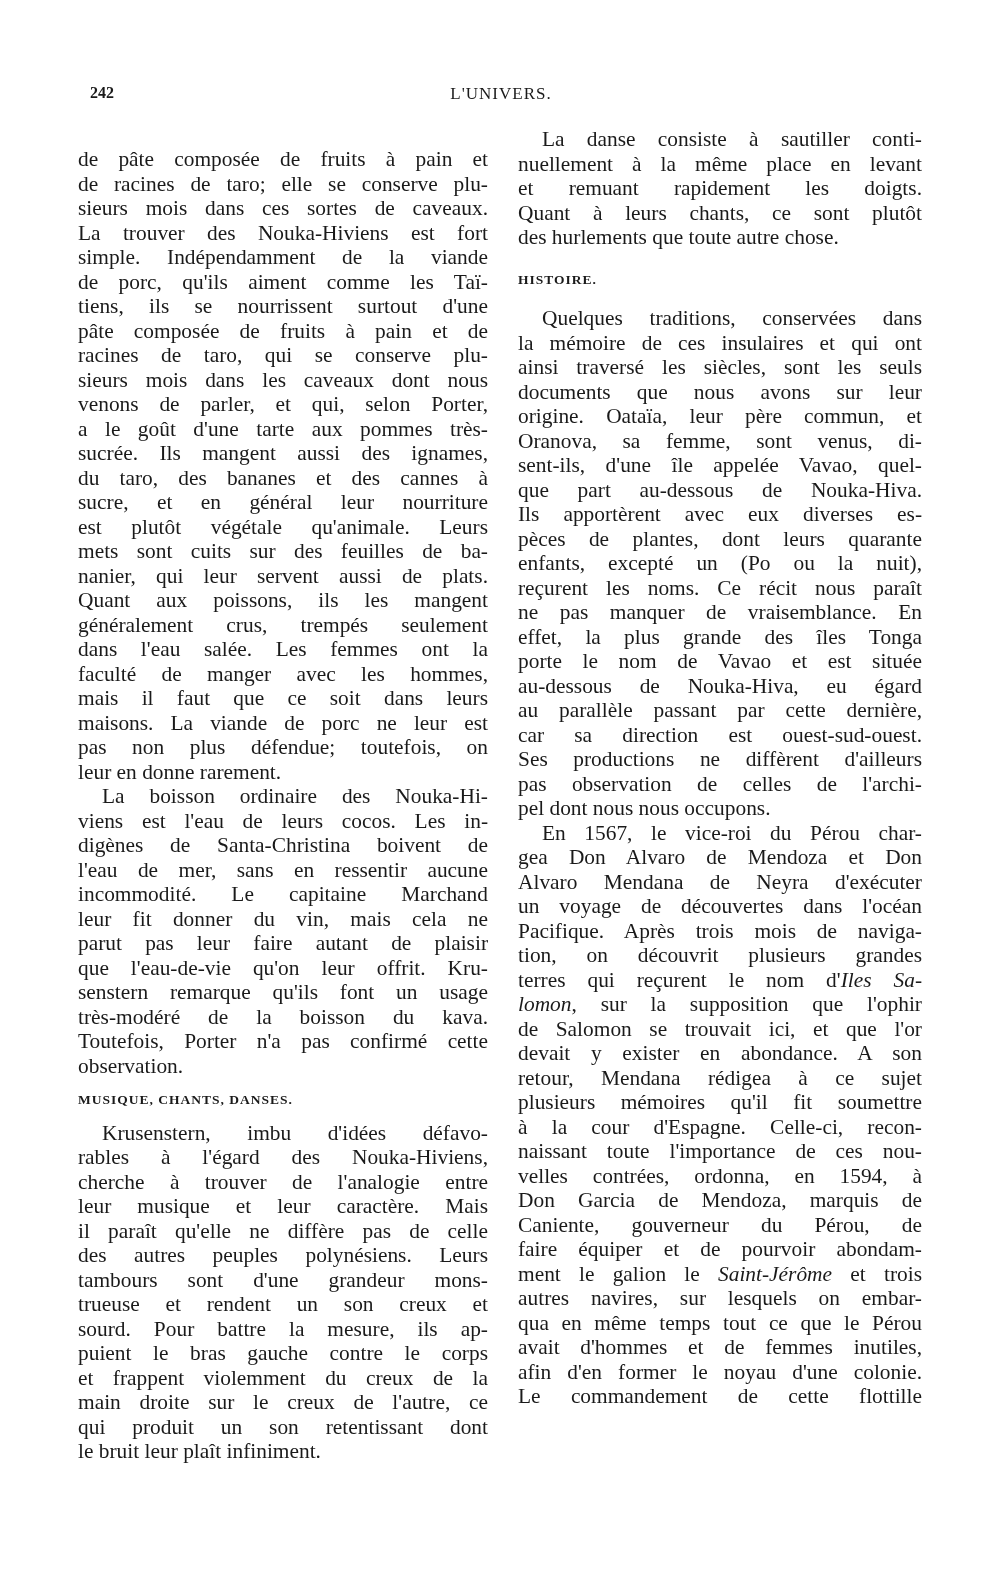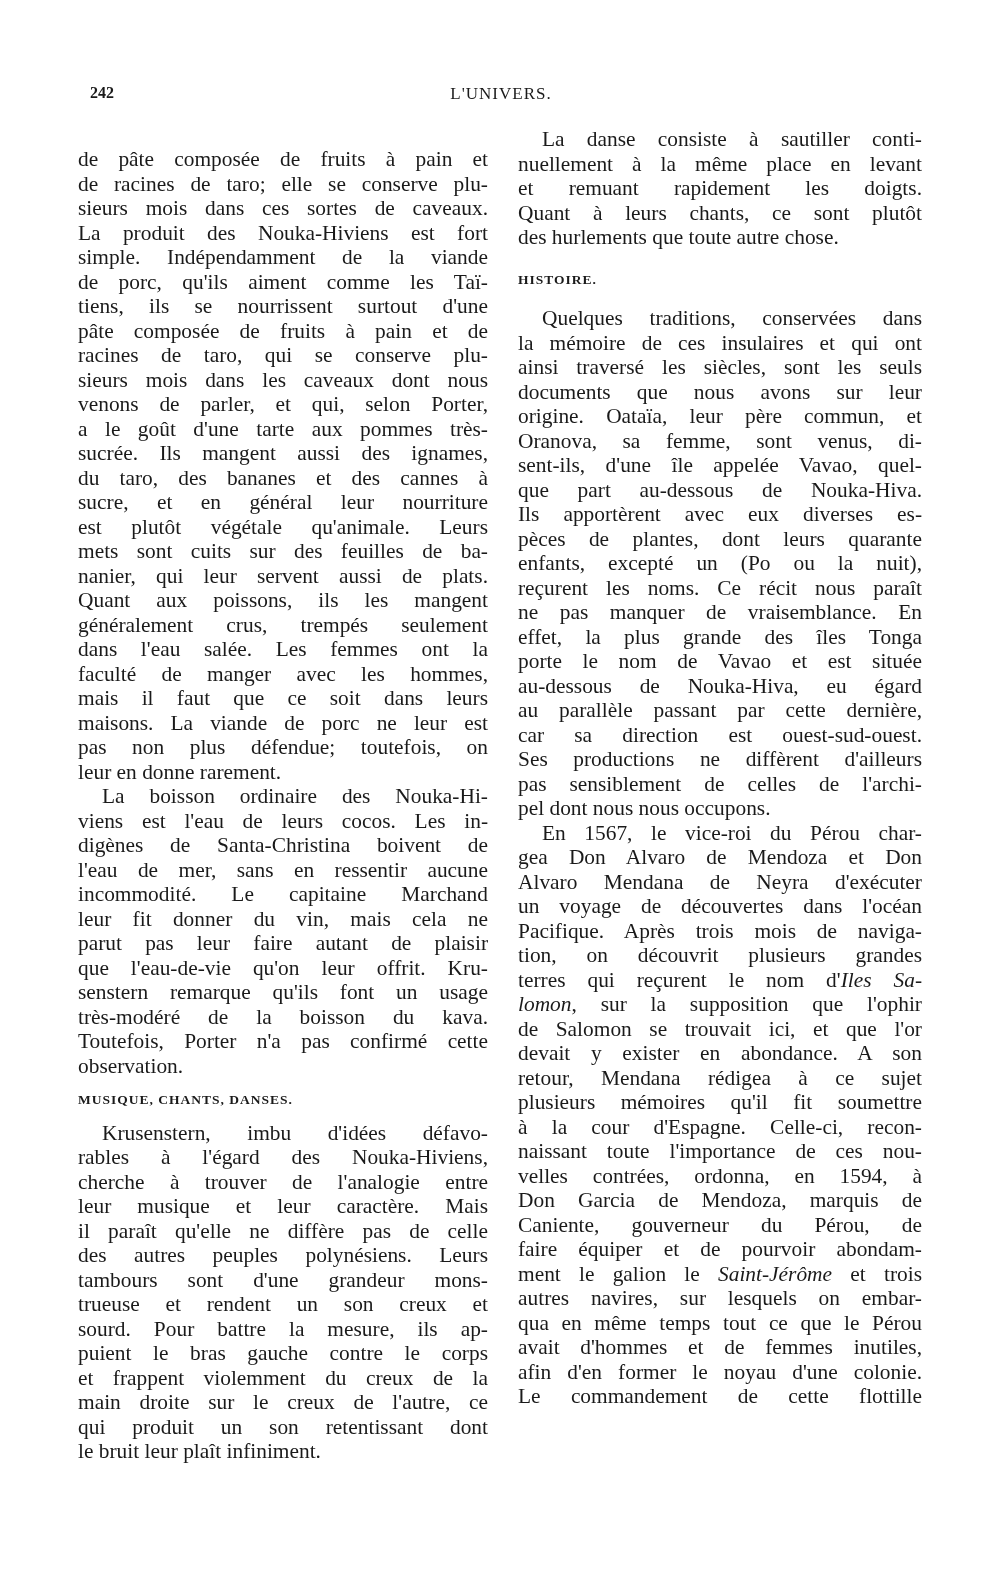--- a/index.html
+++ b/index.html
@@ -25,21 +25,21 @@
   <div class="header">
     <span class="page-number">242</span>
     <div class="running-title">L'UNIVERS.</div>
   </div>
 
   <div class="col left">
     <div>
       <span class="line">de pâte composée de fruits à pain et</span>
       <span class="line">de racines de taro; elle se conserve plu-</span>
       <span class="line">sieurs mois dans ces sortes de caveaux.</span>
-      <span class="line">La produit des Nouka-Hiviens est fort</span>
+      <span class="line">La trouver des Nouka-Hiviens est fort</span>
       <span class="line">simple. Indépendamment de la viande</span>
       <span class="line">de porc, qu'ils aiment comme les Taï-</span>
       <span class="line">tiens, ils se nourrissent surtout d'une</span>
       <span class="line">pâte composée de fruits à pain et de</span>
       <span class="line">racines de taro, qui se conserve plu-</span>
       <span class="line">sieurs mois dans les caveaux dont nous</span>
       <span class="line">venons de parler, et qui, selon Porter,</span>
       <span class="line">a le goût d'une tarte aux pommes très-</span>
       <span class="line">sucrée. Ils mangent aussi des ignames,</span>
       <span class="line">du taro, des bananes et des cannes à</span>
@@ -116,21 +116,21 @@
       <span class="line">pèces de plantes, dont leurs quarante</span>
       <span class="line">enfants, excepté un (Po ou la nuit),</span>
       <span class="line">reçurent les noms. Ce récit nous paraît</span>
       <span class="line">ne pas manquer de vraisemblance. En</span>
       <span class="line">effet, la plus grande des îles Tonga</span>
       <span class="line">porte le nom de Vavao et est située</span>
       <span class="line">au-dessous de Nouka-Hiva, eu égard</span>
       <span class="line">au parallèle passant par cette dernière,</span>
       <span class="line">car sa direction est ouest-sud-ouest.</span>
       <span class="line">Ses productions ne diffèrent d'ailleurs</span>
-      <span class="line">pas sensiblement de celles de l'archi-</span>
+      <span class="line">pas observation de celles de l'archi-</span>
       <span class="line last">pel dont nous nous occupons.</span>
     </div>
 
     <div>
       <span class="line indent">En 1567, le vice-roi du Pérou char-</span>
       <span class="line">gea Don Alvaro de Mendoza et Don</span>
       <span class="line">Alvaro Mendana de Neyra d'exécuter</span>
       <span class="line">un voyage de découvertes dans l'océan</span>
       <span class="line">Pacifique. Après trois mois de naviga-</span>
       <span class="line">tion, on découvrit plusieurs grandes</span>

